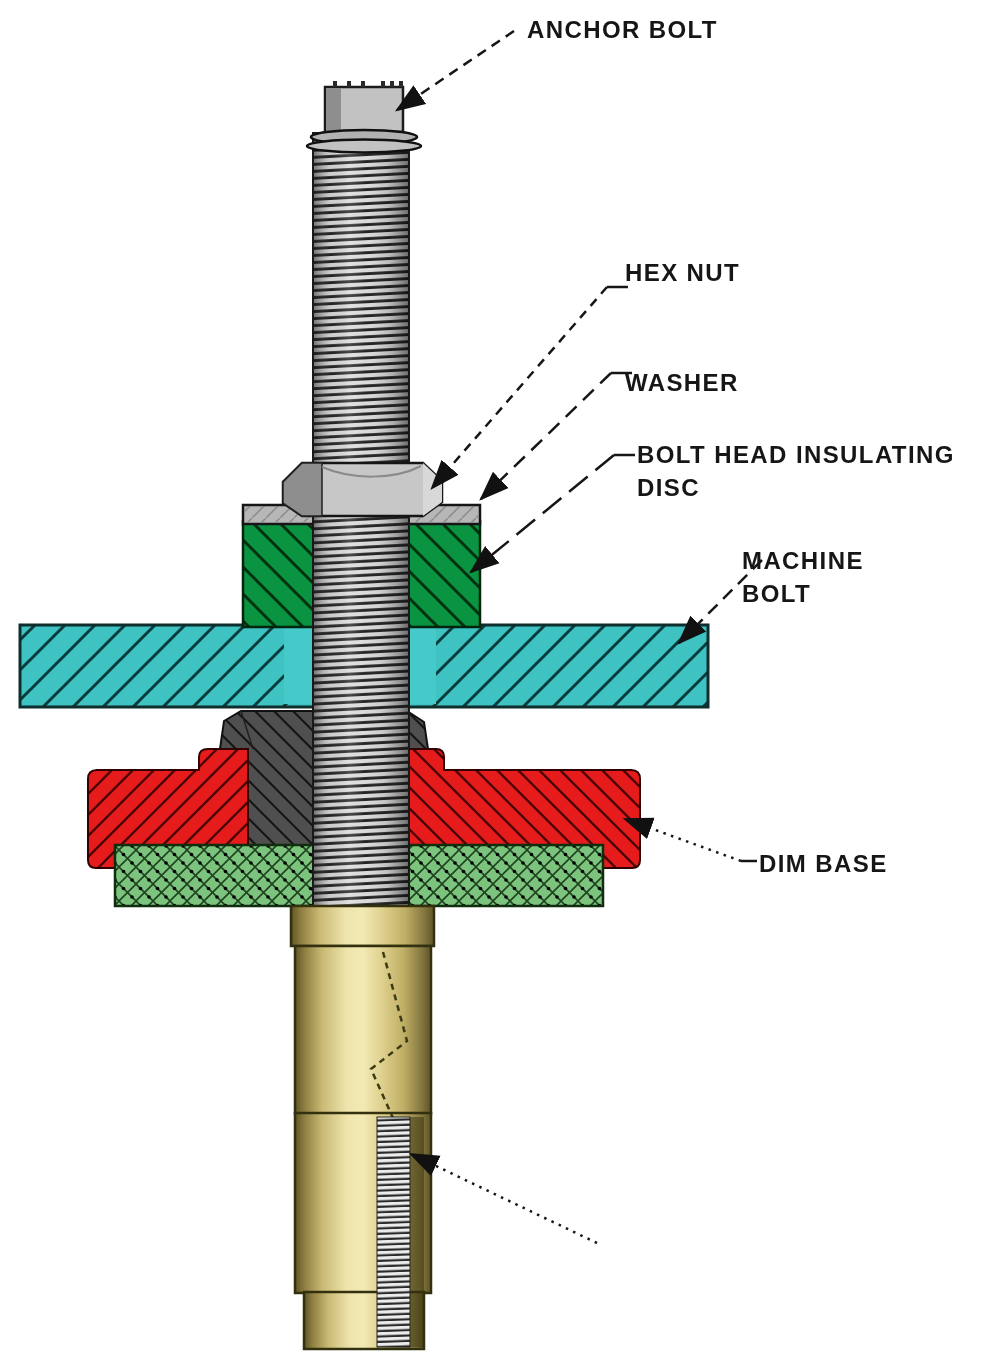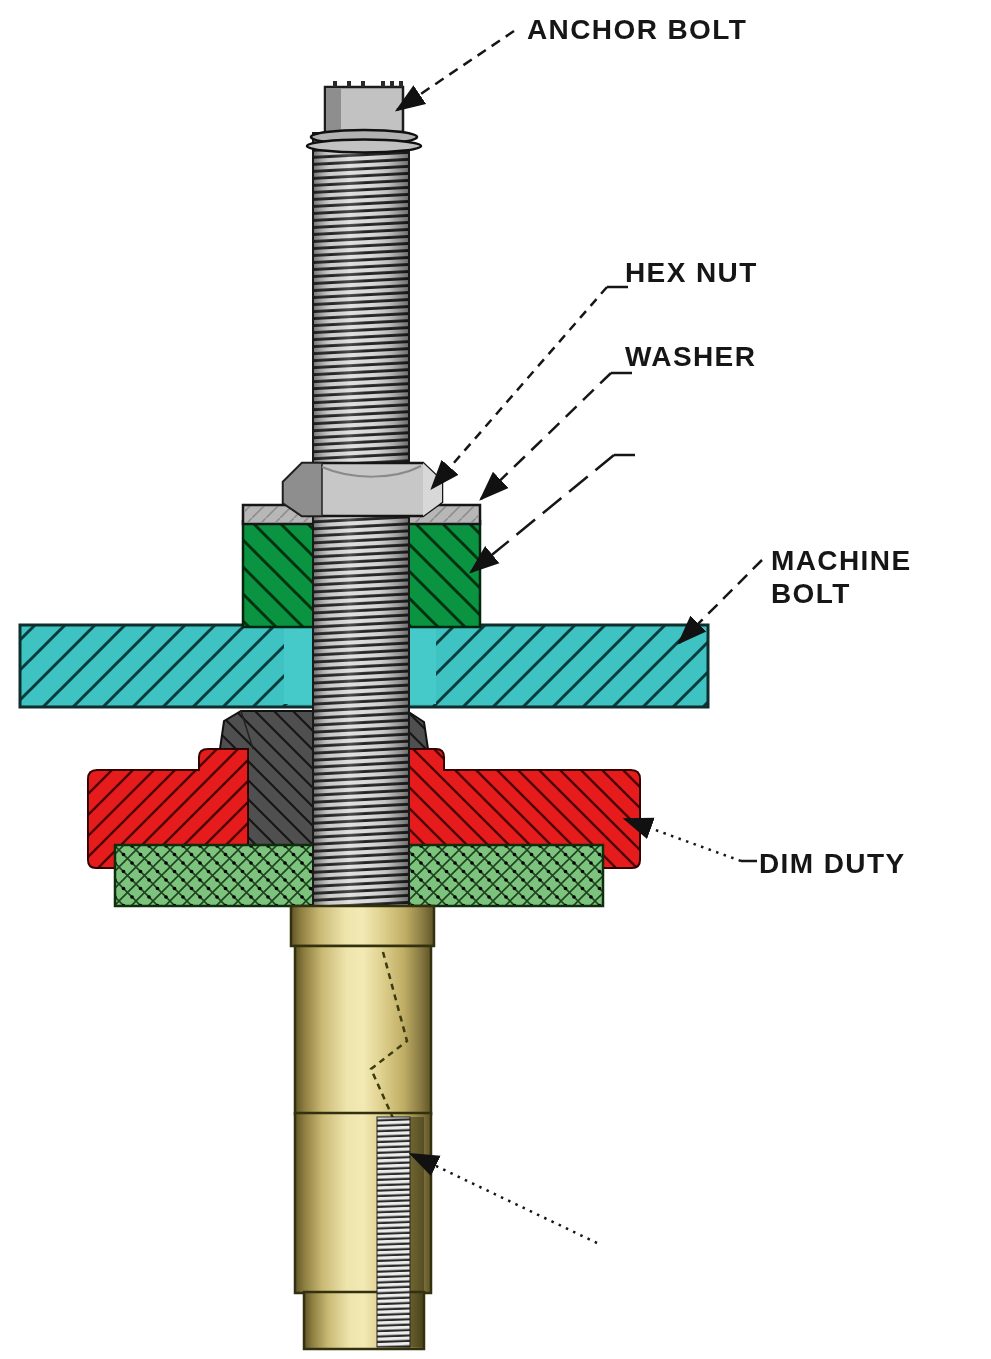--- a/index.html
+++ b/index.html
@@ -1,19 +1,19 @@
 <!DOCTYPE html>
 <html><head>
 <meta charset="utf-8">
 <style>
   html,body{margin:0;padding:0;background:#ffffff;}
   #canvas{position:relative;width:991px;height:1359px;background:#ffffff;overflow:hidden;
           font-family:"Liberation Sans",sans-serif;}
   #drawing{position:absolute;left:0;top:0;}
-  .lbl{position:absolute;font-weight:700;font-size:28px;line-height:33px;
+  .lbl{position:absolute;font-weight:700;font-size:24px;line-height:33px;
        letter-spacing:1.4px;color:#161616;white-space:nowrap;}
 </style>
 </head>
 <body>
 
 <div id="canvas">
 
 <svg id="drawing" width="991" height="1359" viewBox="0 0 991 1359">
   <defs>
     <pattern id="pCyan" width="30" height="30" patternUnits="userSpaceOnUse">
@@ -156,20 +156,24 @@
     <path d="M614,455 L471,572" stroke-dasharray="24,10" marker-end="url(#arrow)"></path>
     <path d="M762,560 L679,643" stroke-dasharray="13,8" marker-end="url(#arrow)"></path>
     <path d="M741,861 L757,861"></path>
     <path d="M741,861 L625,819" stroke-dasharray="2.5,5.5" marker-end="url(#arrow)"></path>
     <path d="M597,1243 L411,1154" stroke-dasharray="2.5,5.5" marker-end="url(#arrow)"></path>
   </g>
 </svg>
 
 <div class="lbl" style="left:527px;top:13px">ANCHOR BOLT</div>
 <div class="lbl" style="left:625px;top:256px">HEX NUT</div>
-<div class="lbl" style="left:625px;top:340px">WASHER</div>
-<div class="lbl" style="left:771px;top:544px">
+<div class="lbl" style="left:625px;top:366px">WASHER</div>
+<div class="lbl" style="left:637px;top:438px">
+  <div>BOLT HEAD INSULATING</div>
+  <div>DISC</div>
+</div>
+<div class="lbl" style="left:742px;top:544px">
   <div>MACHINE</div>
   <div>BOLT</div>
 </div>
-<div class="lbl" style="left:759px;top:847px">DIM DUTY</div>
+<div class="lbl" style="left:759px;top:847px">DIM BASE</div>
 
 </div>
 
 </body></html>

